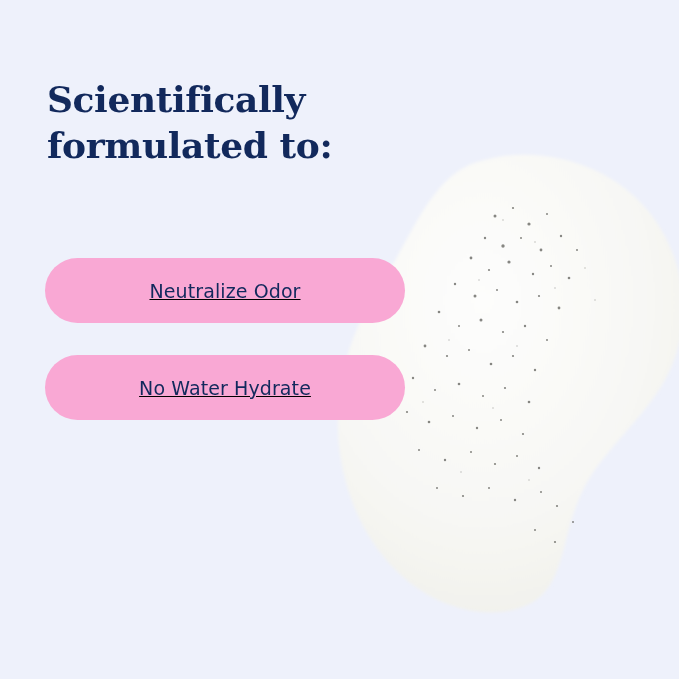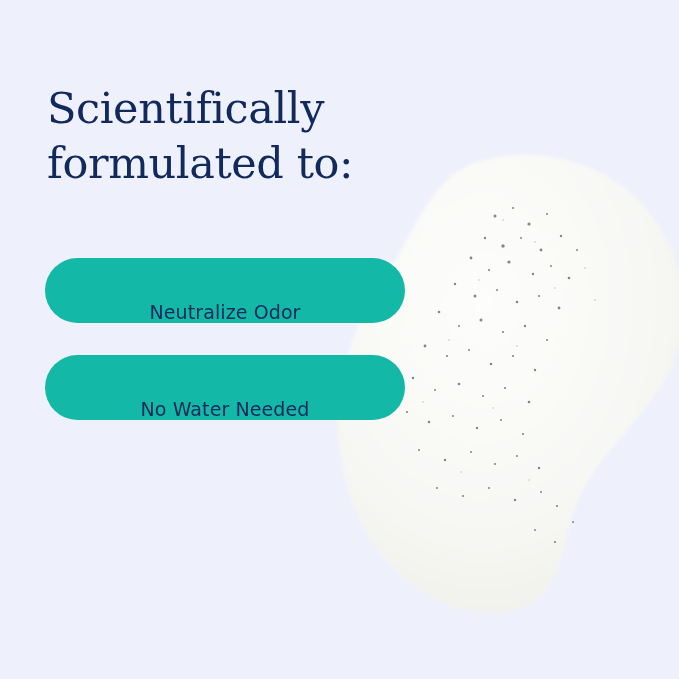--- a/index.html
+++ b/index.html
@@ -21,47 +21,48 @@
     overflow: hidden;
   }
 
   
   .headline {
     position: absolute;
     left: 47px;
     top: 52px;
     width: 430px;
     font-family: "DejaVu Serif", "Liberation Serif", serif;
-    font-weight: 400;
-    font-size: 43px;
+    font-weight: 700;
+    font-size: 36px;
     line-height: 1.28;
     letter-spacing: -0.4px;
     color: #12295c;
   }
   .headline .l2 {
     display: block;
   }
 
   
   .pill-group {
     position: absolute;
     left: 45px;
     top: 258px;
     width: 362px;
   }
   .pill {
     width: 360px;
     height: 65px;
     border-radius: 33px;
-    background: #14b8a6;
+    background: #f9a8d4;
     display: flex;
-    align-items: flex-end;
+    align-items: center;
     justify-content: center;
     margin-bottom: 32px;
     box-sizing: border-box;
+    text-decoration: underline;
   }
   .pill-label {
     font-family: "DejaVu Sans", "Liberation Sans", sans-serif;
     font-size: 19px;
     font-weight: 400;
     color: #12295c;
     letter-spacing: 0.1px;
   }
 
   
@@ -188,17 +189,17 @@
           <circle cx="306" cy="150" r="0.8"></circle>
       </g>
     </svg>
   </div>
 
   <div class="pill-group">
     <div class="pill">
       <span class="pill-label">Neutralize Odor</span>
     </div>
     <div class="pill">
-      <span class="pill-label">No Water Needed</span>
+      <span class="pill-label">No Water Hydrate</span>
     </div>
   </div>
 
 </div>
 
 </body></html>

